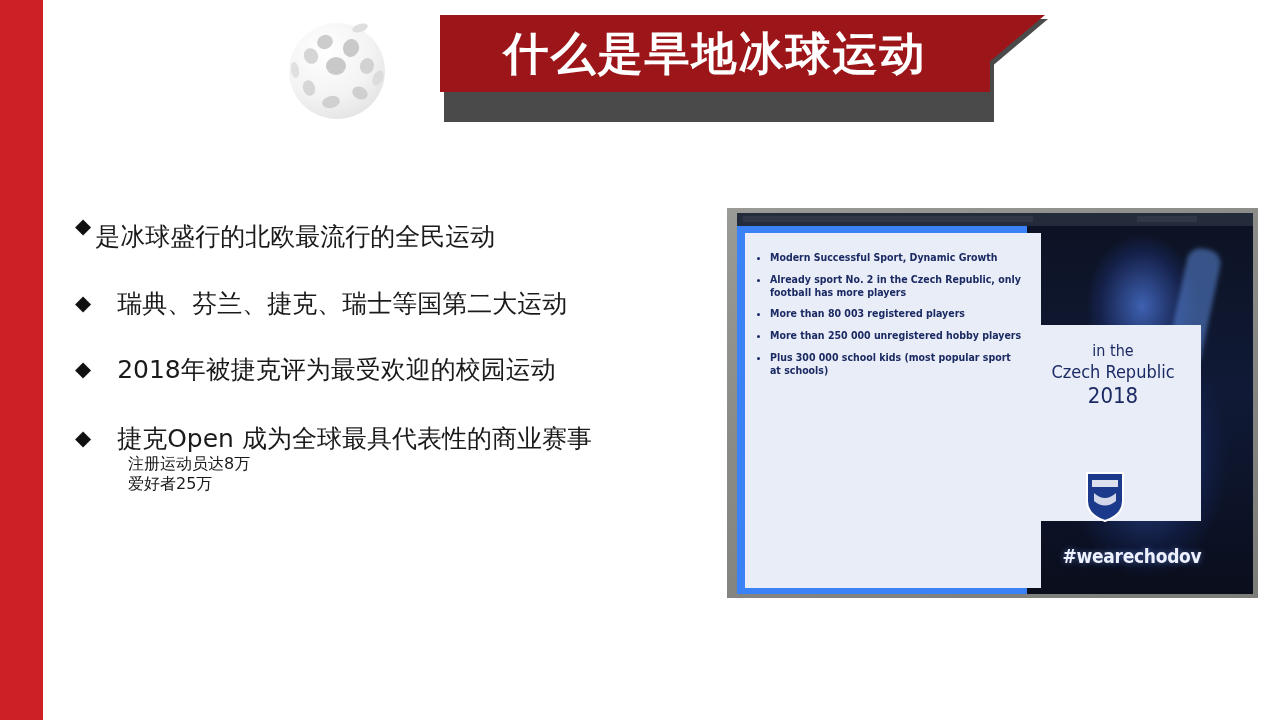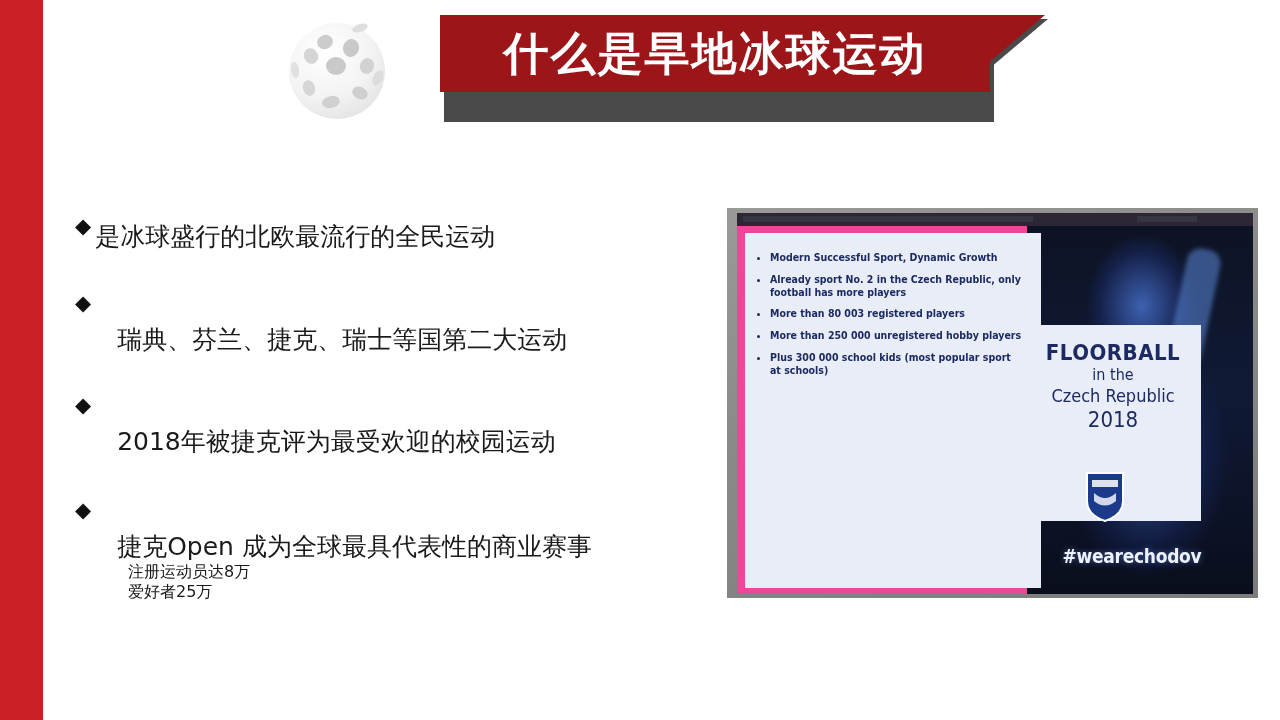--- a/index.html
+++ b/index.html
@@ -111,21 +111,21 @@
   .bullet-row .mark {
     flex: 0 0 auto;
     font-size: 21px;
     line-height: 1.42;
     color: #101010;
   }
   .bullet-row .btext {
     flex: 1 1 auto;
   }
   .b-gap-0 .btext { padding-left: 4px; margin-top: 10px; }
-  .b-gap-1 .btext { padding-left: 26px; margin-top: 36px; }
+  .b-gap-1 .btext { padding-left: 26px; }
   .sub-line {
     padding-left: 53px;
     color: #1a1a1a;
     font-size: 16px;
     line-height: 1.22;
     font-family: "DejaVu Sans", "Liberation Sans", sans-serif;
   }
   .sp-a { height: 36px; }
   .sp-b { height: 36px; }
   .sp-c { height: 38px; }
@@ -157,21 +157,21 @@
   .photo .bezel {
     position: absolute;
     left: 0; top: 0;
     width: 531px; height: 390px;
     background: linear-gradient(160deg, #9a9a96 0%, #8a8a86 40%, #7c7c78 100%);
   }
   .photo .screen {
     position: absolute;
     left: 10px; top: 5px;
     width: 516px; height: 381px;
-    background: #ec4899;
+    background: #3b82f6;
     overflow: hidden;
   }
   .photo .topbar {
     position: absolute;
     left: 0; top: 0;
     width: 516px; height: 13px;
     background: #23262f;
     opacity: .95;
   }
   .photo .topbar-strip {
@@ -356,21 +356,20 @@
         <ul>
           <li>Modern Successful Sport, Dynamic Growth</li>
           <li>Already sport No. 2 in the Czech Republic, only football has more players</li>
           <li>More than 80 003  registered players</li>
           <li>More than 250 000 unregistered hobby players</li>
           <li>Plus 300 000 school kids (most popular sport at schools)</li>
         </ul>
       </div>
 
       <div class="floorball-title">
-        <div class="l1">FLOORBALL</div>
         <div class="l2">in the</div>
         <div class="l3">Czech Republic</div>
         <div class="l4">2018</div>
       </div>
 
       <div class="crest">
         <svg viewBox="0 0 42 52" width="42" height="52" aria-hidden="true">
           <path d="M3 2 H39 V30 Q39 44 21 50 Q3 44 3 30 Z" fill="#1b3a8c" stroke="#ffffff" stroke-width="2"></path>
           <rect x="8" y="9" width="26" height="7" fill="#ffffff" opacity=".85"></rect>
           <path d="M10 22 Q21 32 32 22 L32 30 Q21 39 10 30 Z" fill="#ffffff" opacity=".8"></path>

